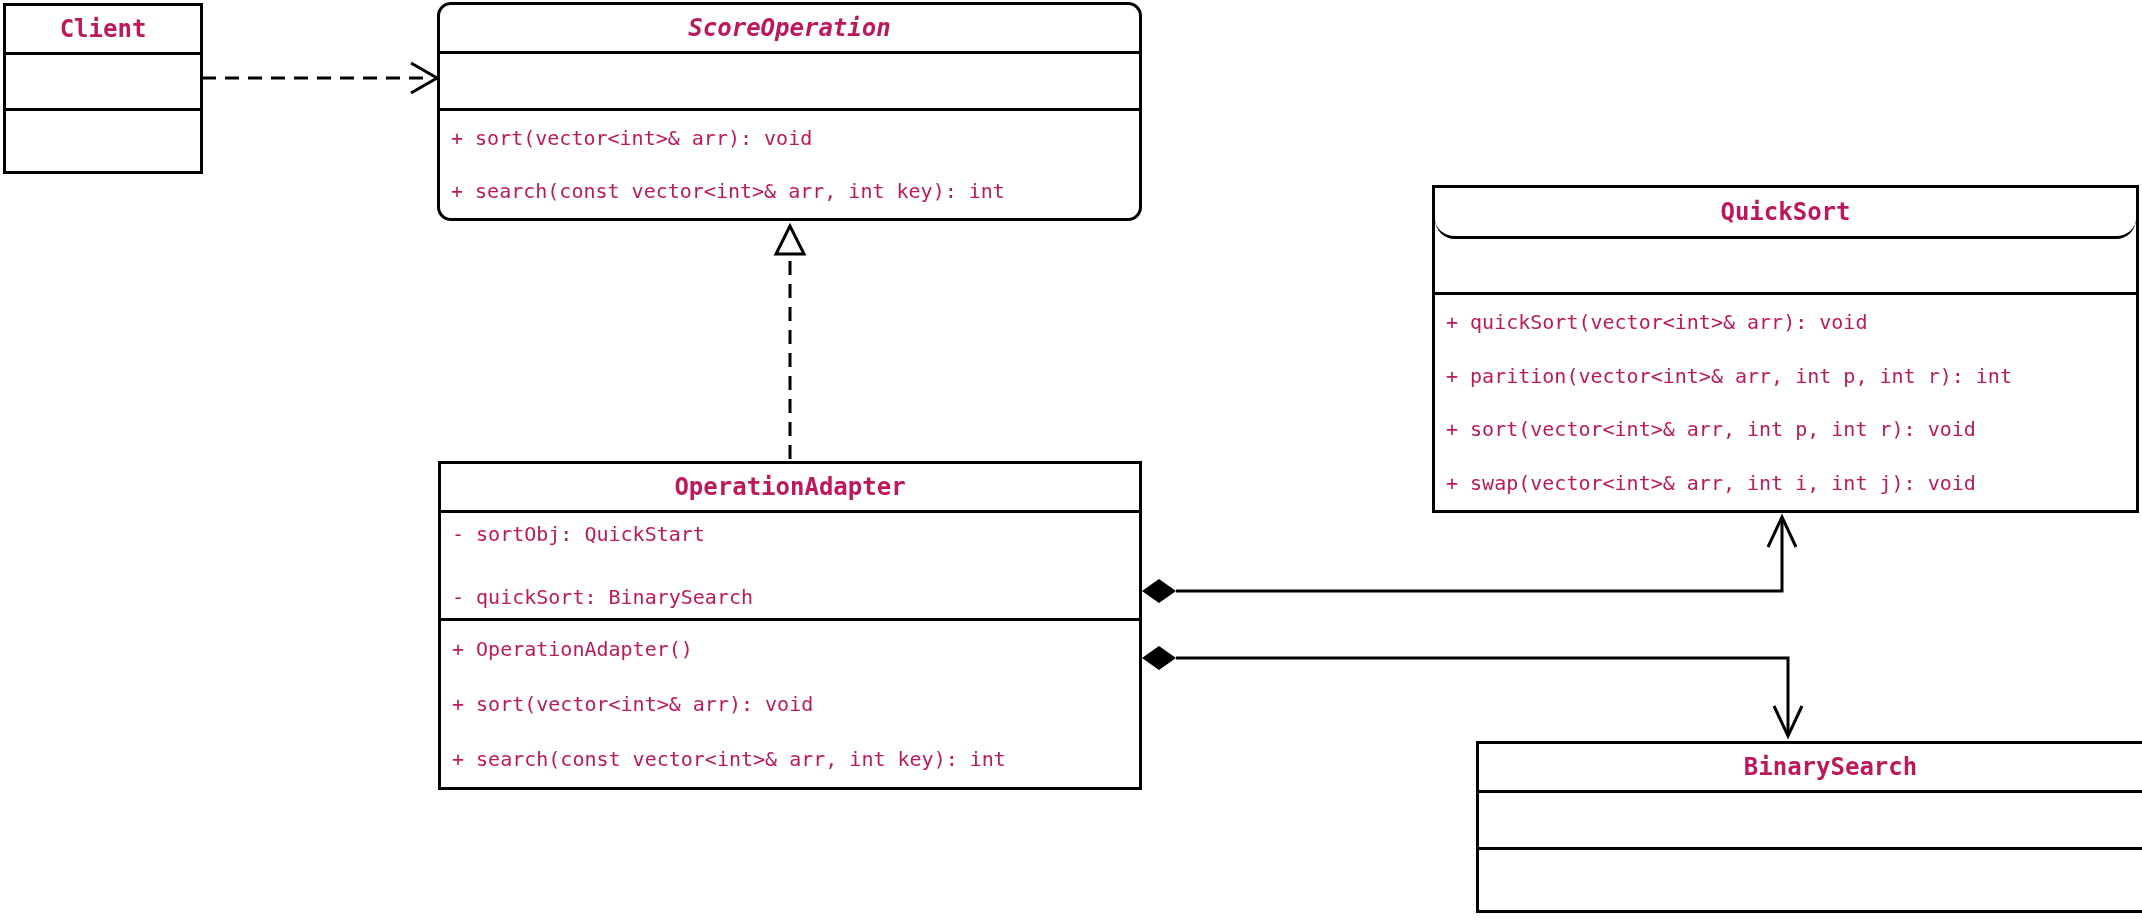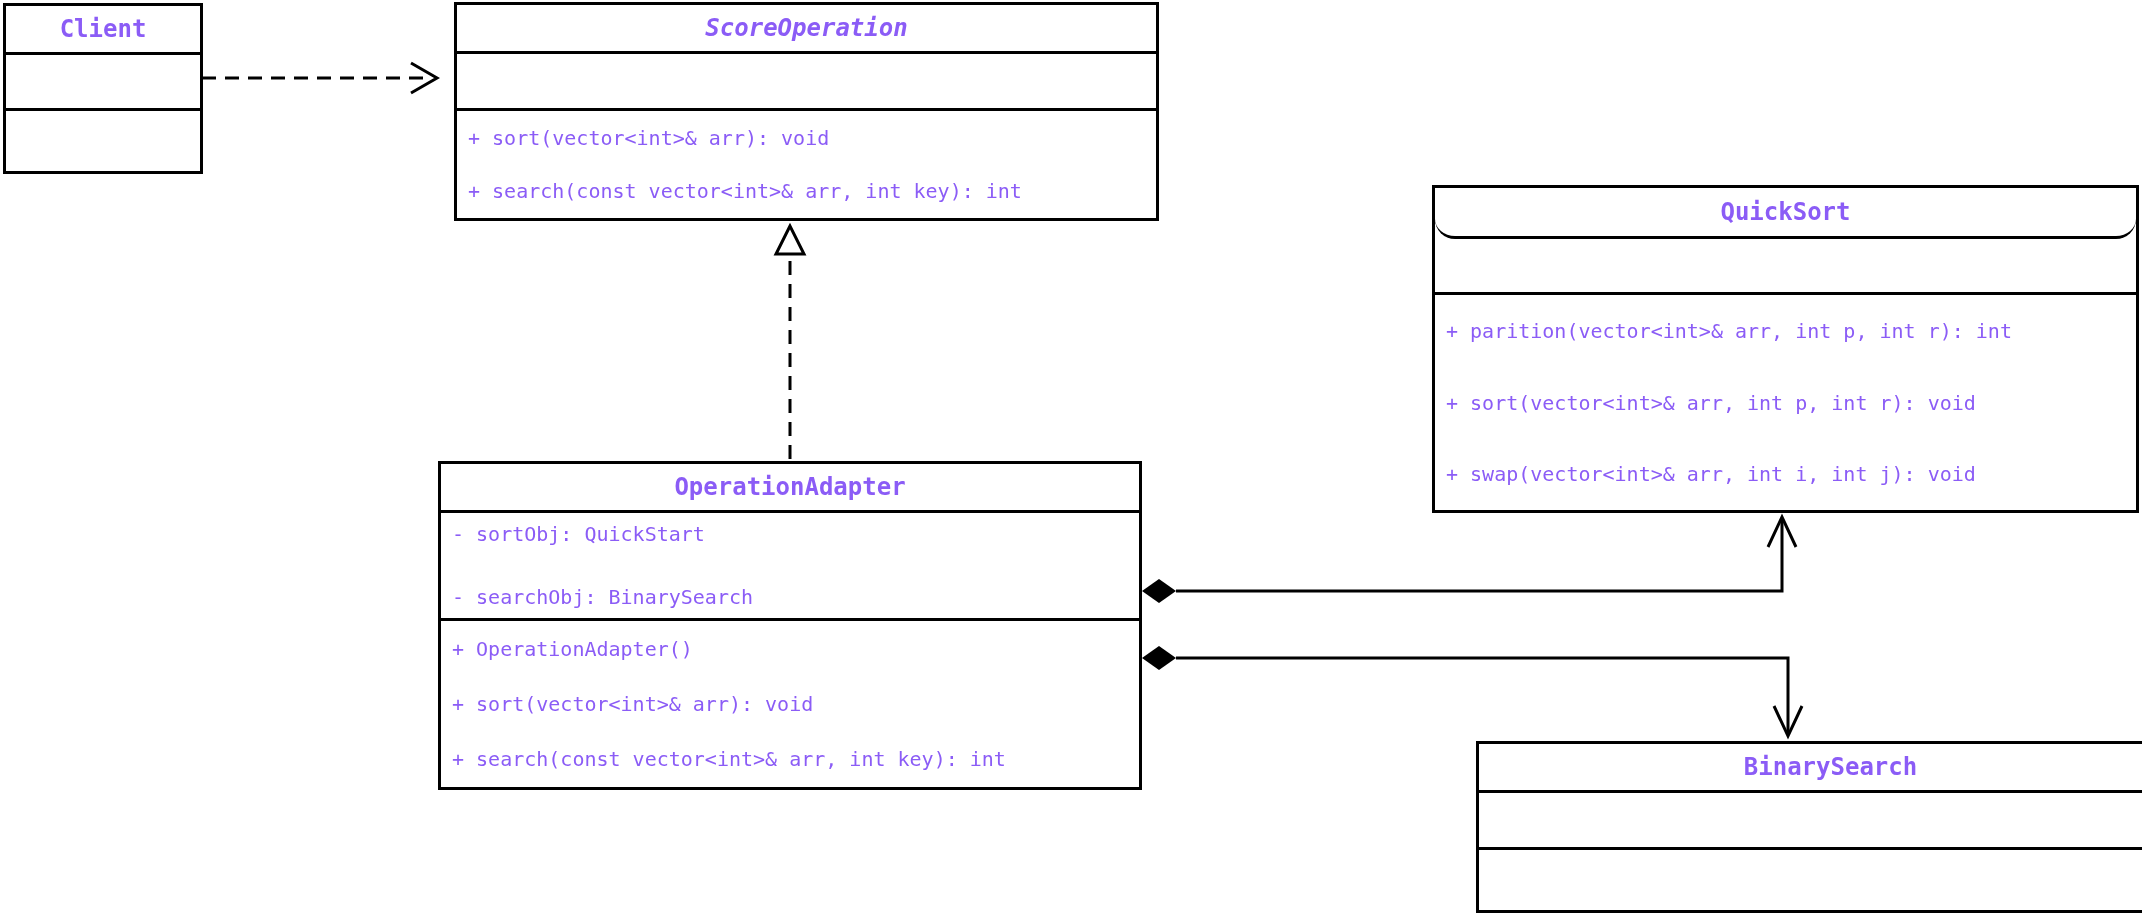--- a/index.html
+++ b/index.html
@@ -6,21 +6,21 @@
     margin: 0;
     padding: 0;
     background: #ffffff;
   }
   .canvas {
     position: relative;
     width: 2142px;
     height: 920px;
     background: #ffffff;
     font-family: "DejaVu Sans Mono", "Liberation Mono", monospace;
-    color: #8b5cf6;
+    color: #be185d;
     overflow: hidden;
   }
   .connectors {
     position: absolute;
     left: 0;
     top: 0;
     width: 2142px;
     height: 920px;
   }
   .connectors .stroke {
@@ -78,21 +78,21 @@
     padding-left: 11px;
     font-size: 20px;
     white-space: pre;
   }
 
   
   #box-client          { left: 3px;    top: 3px;   width: 200px; height: 171px; }
   #box-client .uml-title { height: 46px; }
   #box-client .attrs     { height: 56px; }
 
-  #box-score-operation { left: 454px;  top: 2px;   width: 705px; height: 219px; }
+  #box-score-operation { left: 437px;  top: 2px;   width: 705px; height: 219px; border-radius: 14px; }
   #box-score-operation .uml-title { height: 46px; }
   #box-score-operation .attrs     { height: 57px; }
 
   #box-quick-sort      { left: 1432px; top: 185px; width: 707px; height: 328px; }
   #box-quick-sort .uml-title { height: 48px; border-radius: 20px; }
   #box-quick-sort .attrs     { height: 56px; }
 
   #box-operation-adapter { left: 438px; top: 461px; width: 704px; height: 329px; }
   #box-operation-adapter .uml-title { height: 46px; }
   #box-operation-adapter .attrs     { height: 108px; }
@@ -143,31 +143,32 @@
     <div class="uml-section fill">
       <div class="member">+ sort(vector&lt;int&gt;&amp; arr): void</div>
       <div class="member">+ search(const vector&lt;int&gt;&amp; arr, int key): int</div>
     </div>
   </div>
 
   <div class="uml-box" id="box-quick-sort">
     <div class="uml-title">QuickSort</div>
     <div class="uml-section attrs divided"></div>
     <div class="uml-section fill">
+      <div class="member">+ quickSort(vector&lt;int&gt;&amp; arr): void</div>
       <div class="member">+ parition(vector&lt;int&gt;&amp; arr, int p, int r): int</div>
       <div class="member">+ sort(vector&lt;int&gt;&amp; arr, int p, int r): void</div>
       <div class="member">+ swap(vector&lt;int&gt;&amp; arr, int i, int j): void</div>
     </div>
   </div>
 
   <div class="uml-box" id="box-operation-adapter">
     <div class="uml-title">OperationAdapter</div>
     <div class="uml-section attrs divided">
       <div class="member">- sortObj: QuickStart</div>
-      <div class="member">- searchObj: BinarySearch</div>
+      <div class="member">- quickSort: BinarySearch</div>
     </div>
     <div class="uml-section fill">
       <div class="member">+ OperationAdapter()</div>
       <div class="member">+ sort(vector&lt;int&gt;&amp; arr): void</div>
       <div class="member">+ search(const vector&lt;int&gt;&amp; arr, int key): int</div>
     </div>
   </div>
 
   <div class="uml-box" id="box-binary-search">
     <div class="uml-title">BinarySearch</div>

